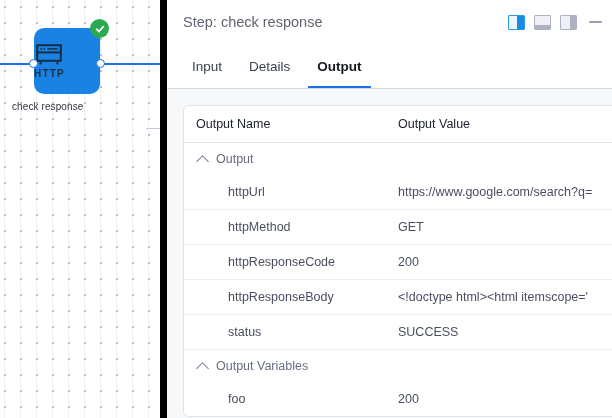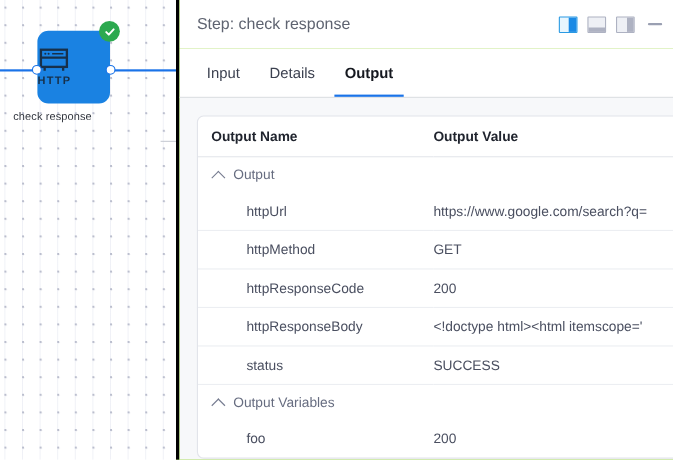--- a/index.html
+++ b/index.html
@@ -114,22 +114,22 @@
     top: 128px;
     height: 1px;
     background: #c9ccd4;
   }
 
   
   .panel {
     position: relative;
     flex: 1 1 auto;
     height: 418px;
-    background: #84cc16;
-    border-left: 3px solid #000000;
+    background: #e5e5e5;
+    border-left: 7px solid #000000;
     display: flex;
     flex-direction: column;
     overflow: hidden;
   }
 
   .panel-header {
     height: 44px;
     flex: 0 0 44px;
     display: flex;
     align-items: center;
@@ -240,21 +240,21 @@
     border: 1px solid #e2e4ea;
     border-radius: 6px;
     overflow: hidden;
   }
 
   .tbl { width: 100%; border-collapse: collapse; table-layout: fixed; }
 
   .tbl th {
     text-align: left;
     font-size: 12.5px;
-    font-weight: 700;
+    font-weight: 400;
     color: #20242e;
     padding: 11px 0 11px 0;
     border-bottom: 1px solid #e4e6ec;
   }
   .col-name  { width: 214px; padding-left: 12px !important; }
   .col-value { width: 238px; }
 
   .tbl td {
     font-size: 12.5px;
     color: #4a4f60;

